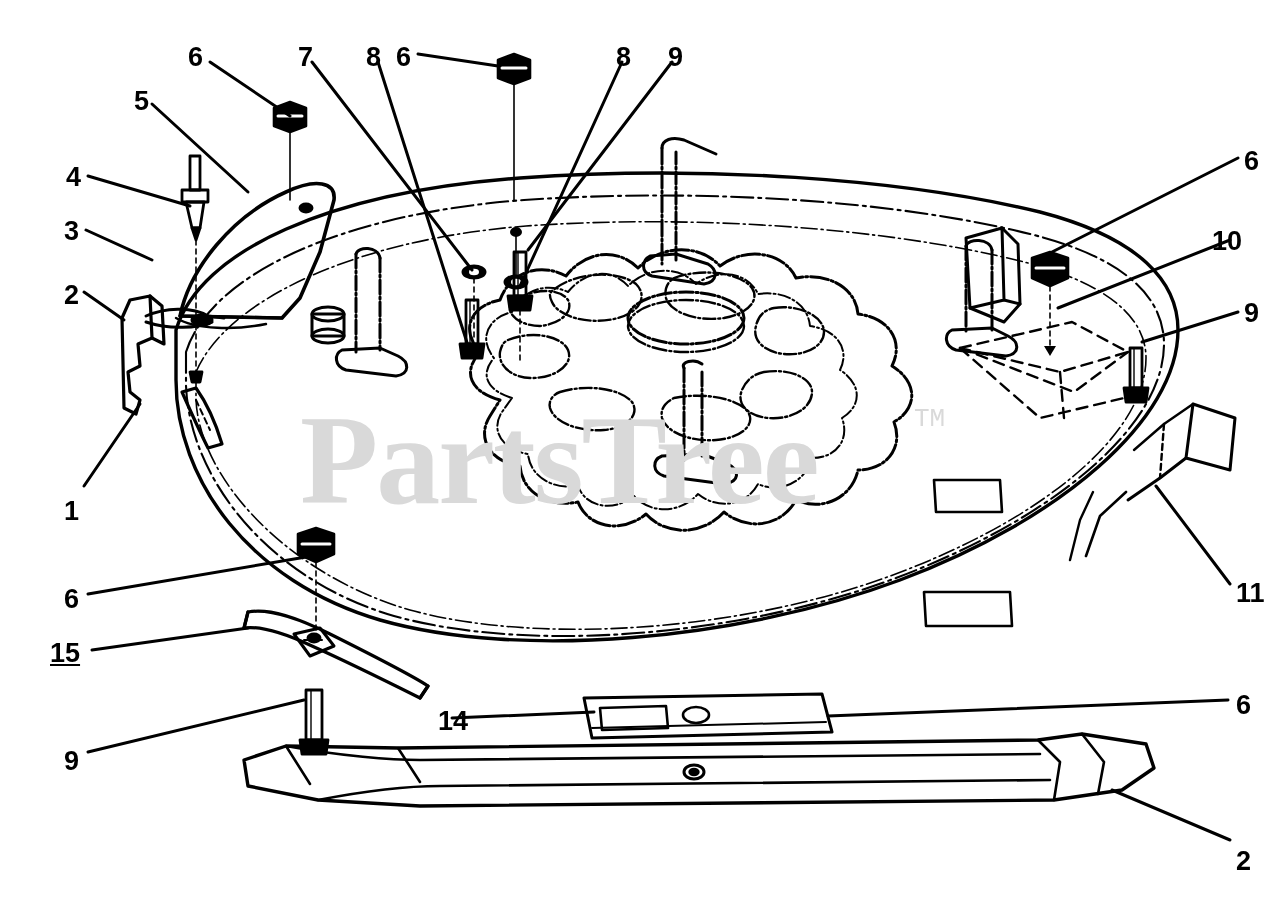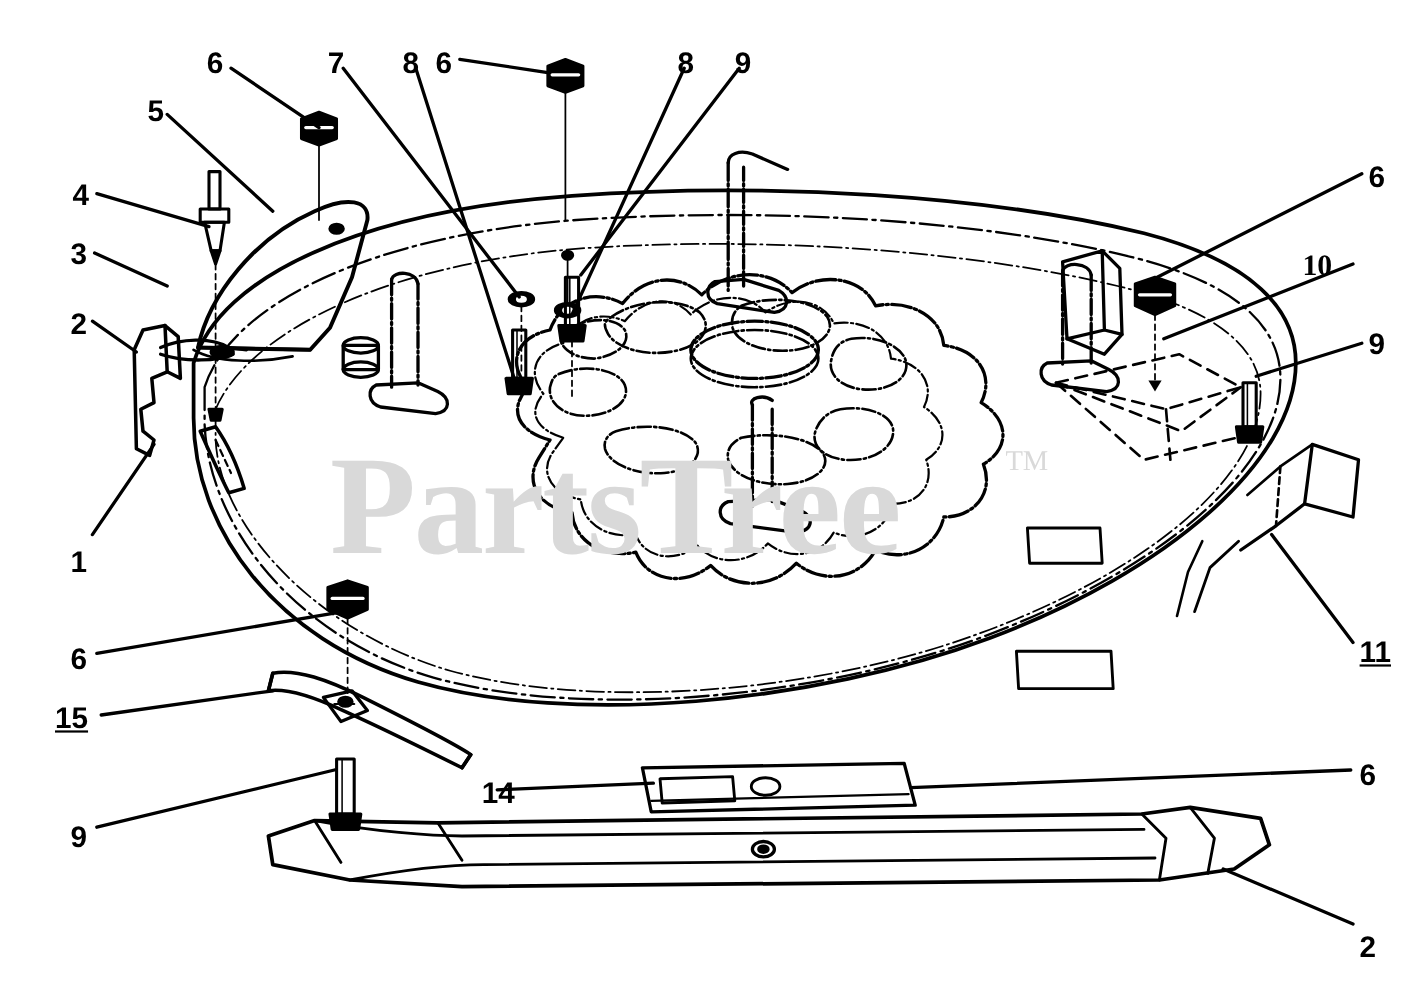--- a/index.html
+++ b/index.html
@@ -6,21 +6,21 @@
   body{width:1280px;height:898px;overflow:hidden;
        font-family:"Liberation Sans", sans-serif;}
   #stage{position:relative;width:1280px;height:898px;background:#fff;}
   #stage svg{position:absolute;left:0;top:0;}
   .wm{position:absolute;left:0;top:18px;width:1280px;height:898px;pointer-events:none;}
   .wm-text{position:absolute;left:300px;top:378px;
            font-family:"Liberation Serif", serif;
            font-size:128px;font-weight:700;color:#d9d9d9;
            letter-spacing:-2px;line-height:1;}
   .wm-tm{position:absolute;left:914px;top:386px;
-         font-family:Liberation Serif, serif;
+         font-family:Liberation Mono, monospace;
          font-size:26px;font-weight:400;color:#d9d9d9;}
   .callout{position:absolute;font-family:"Liberation Sans", sans-serif;
            font-size:27px;font-weight:700;color:#000;
            line-height:1;white-space:nowrap;}
 </style>
 </head>
 <body>
 
 <div id="stage">
 
@@ -336,20 +336,20 @@
       <div class="callout" style="left: 134px; top: 88px;">5</div>
       <div class="callout" style="left: 66px; top: 164px;">4</div>
       <div class="callout" style="left: 64px; top: 218px;">3</div>
       <div class="callout" style="left: 64px; top: 282px;">2</div>
       <div class="callout" style="left: 64px; top: 498px;">1</div>
       <div class="callout" style="left: 64px; top: 586px;">6</div>
       <div class="callout" style="left: 50px; top: 640px; text-decoration: underline;">15</div>
       <div class="callout" style="left: 64px; top: 748px;">9</div>
       <div class="callout" style="left: 410px; top: 708px; margin-left: 28px;">14</div>
       <div class="callout" style="left: 1244px; top: 148px;">6</div>
-      <div class="callout" style="left: 1184px; top: 228px; font-family: Liberation Serif, serif;">10</div>
+      <div class="callout" style="left: 1212px; top: 228px;">10</div>
       <div class="callout" style="left: 1244px; top: 300px;">9</div>
-      <div class="callout" style="left: 1236px; top: 580px; text-decoration: underline;">11</div>
+      <div class="callout" style="left: 1236px; top: 580px;">11</div>
       <div class="callout" style="left: 1236px; top: 692px;">6</div>
       <div class="callout" style="left: 1236px; top: 848px;">2</div>
     </div>
 
 </div>
 
 </body></html>

